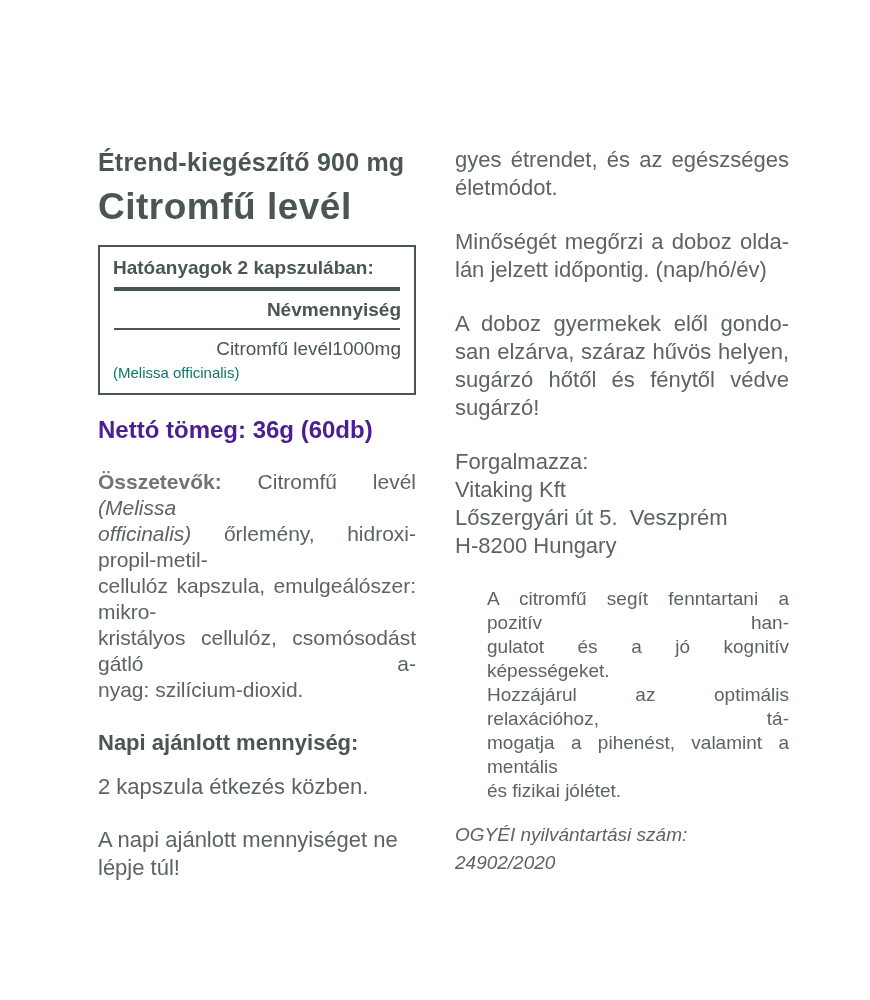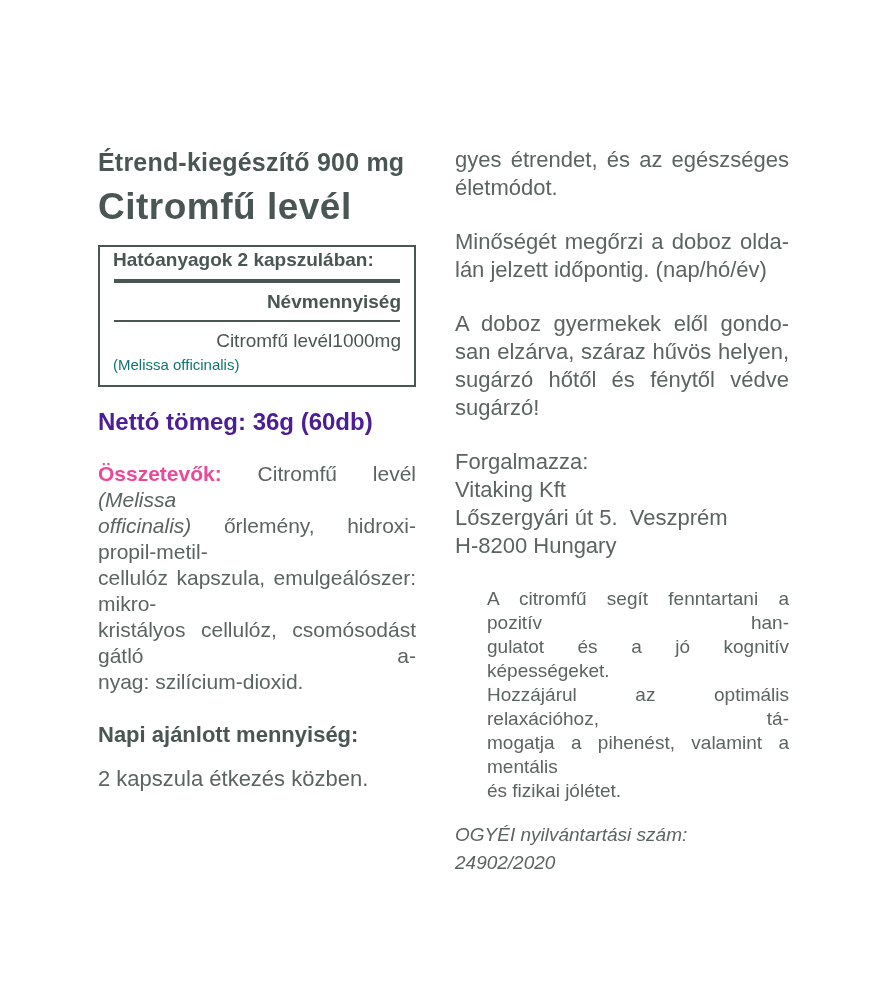--- a/index.html
+++ b/index.html
@@ -6,32 +6,32 @@
   body{
     width:870px;height:1000px;background:#ffffff;position:relative;
     font-family:"Liberation Sans",sans-serif;color:#5c6461;overflow:hidden;
   }
   .left-col{position:absolute;left:98px;top:148px;width:318px;}
   .right-col{position:absolute;left:455px;top:146px;width:334px;font-size:22px;line-height:28px;}
 
   .subtitle{font-size:25px;font-weight:bold;color:#4a5653;letter-spacing:.2px;}
   .title{font-size:37px;font-weight:bold;color:#4a5653;margin-top:9px;letter-spacing:.5px;}
 
-  .box{margin-top:17px;border:2px solid #4a5653;padding:2px 13px 12px;color:#4a5653;}
+  .box{margin-top:17px;border:2px solid #4a5653;padding:10px 13px 12px;color:#4a5653;}
   .box-title{font-size:19px;font-weight:bold;}
   .rule-thick{border-top:4px solid #4a5653;margin:8px 1px;}
   .rule-thin{border-top:2px solid #4a5653;margin:7px 1px 8px;}
   .trow{display:flex;justify-content:flex-end;font-size:19px;}
   .trow.head{font-weight:bold;}
   .latin{font-size:15px;margin-top:4px;color:#0f766e;}
 
   .net{margin-top:21px;font-size:24px;font-weight:bold;color:#4c1d95;}
 
   .ingredients{margin-top:25px;font-size:21px;line-height:26px;}
-  .ingredients b{color:#ec4899;margin-top:39px;}
+  .ingredients b{color:#737373;margin-top:39px;}
   .it{font-style:italic;}
 
   .daily-h{margin-top:27px;font-size:22px;font-weight:bold;color:#4a5653;}
   .daily-t{font-size:22px;line-height:27px;margin-top:17px;}
   .warning{margin-top:26px;font-size:22px;line-height:28px;}
 
   .rp{margin-bottom:26px;}
   .distributor{margin-bottom:27px;}
   .claim{font-size:19px;line-height:24px;margin-bottom:15px;margin-left:32px;}
   .reg{font-style:italic;font-size:19px;margin-top:18px;}
@@ -66,20 +66,24 @@
     <div class="ln"><b>Összetevők:</b><span> Citromfű levél </span><span class="it">(Melissa</span></div>
     <div class="ln"><span class="it">officinalis)</span><span> őrlemény, hidroxi-propil-metil-</span></div>
     <div class="ln">cellulóz kapszula, emulgeálószer: mikro-</div>
     <div class="ln">kristályos cellulóz, csomósodást gátló a-</div>
     <div class="ln">nyag: szilícium-dioxid.</div>
   </div>
 
   <div class="daily-h">Napi ajánlott mennyiség:</div>
   <div class="daily-t">2 kapszula étkezés közben.</div>
 
+  <div class="warning">
+    <div class="ln">A napi ajánlott mennyiséget ne</div>
+    <div class="ln">lépje túl!</div>
+  </div>
 </div>
 
 <div class="right-col">
   <div class="rp just">
     <div class="ln">gyes étrendet, és az egészséges</div>
     <div class="ln">életmódot.</div>
   </div>
 
   <div class="rp just">
     <div class="ln">Minőségét megőrzi a doboz olda-</div>

